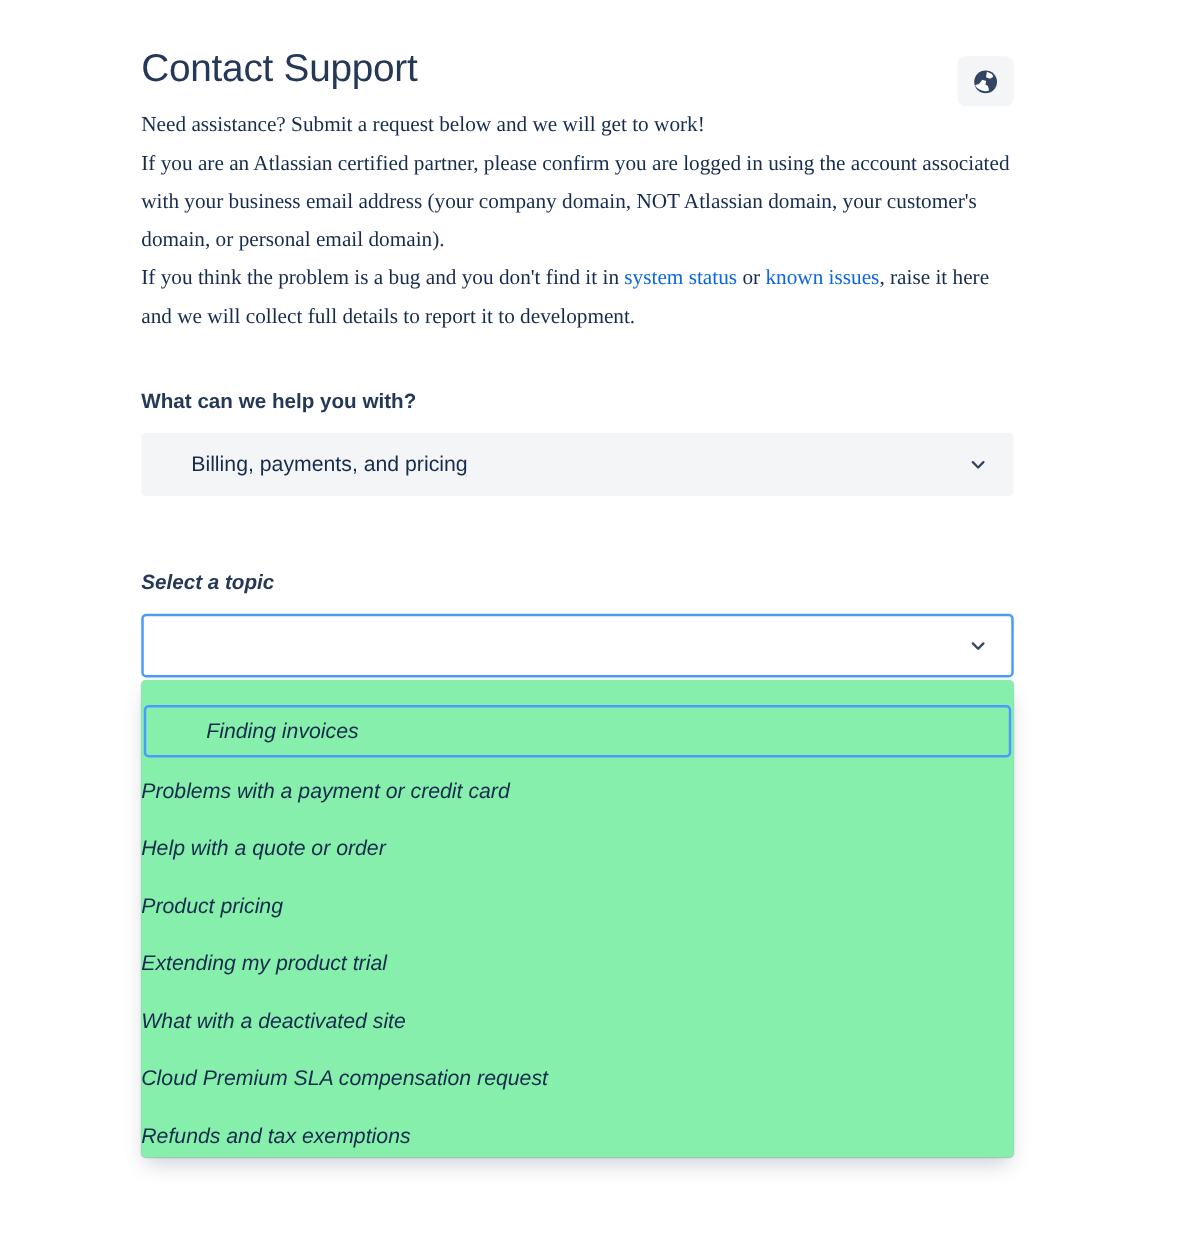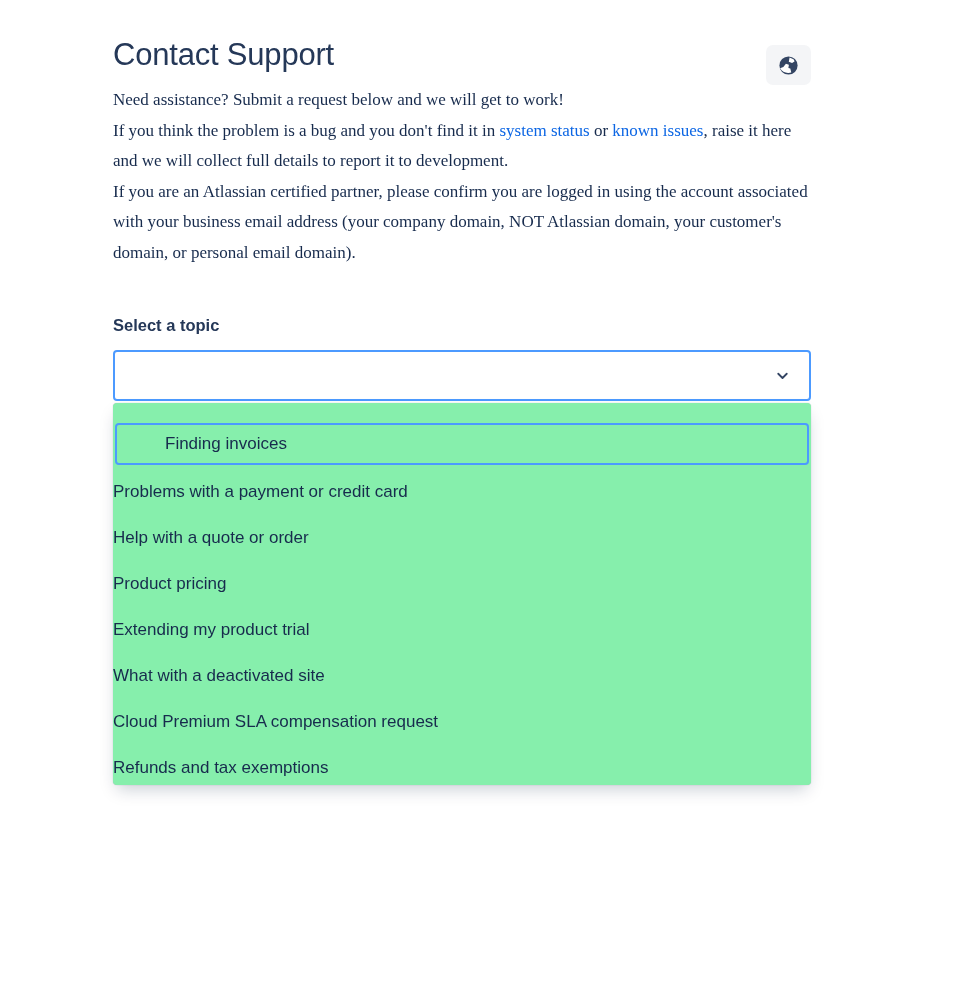--- a/index.html
+++ b/index.html
@@ -58,21 +58,21 @@
     text-decoration: none;
     cursor: pointer;
   }
   .field-label {
     display: block;
     font-size: 16.5px;
     font-weight: 700;
     color: #253858;
   }
   .field-1 { margin-top: 44px; }
-  .field-2 { margin-top: 48px; }
+  .field-2 { margin-top: 60px; font-style: italic; }
   .select-box {
     margin-top: 15px;
     height: 51px;
     border-radius: 4px;
     display: flex;
     align-items: center;
     cursor: pointer;
     padding: 0 18px 0 38px;
     font-size: 17px;
     color: #172B4D;
@@ -127,24 +127,35 @@
           <circle cx="12" cy="12" r="9.5" fill="#344563"></circle>
           <path fill="#ffffff" d="M13.1 3.6l4.1 1.9c.5.7.9 1.4 1.1 2.2l-2.6 1.7-3.4-1.3.8-4.5z"></path>
           <path fill="#ffffff" d="M3.2 14.9l3.4-1.3 2.7-3.4 3.1 1.1-.5 3.4 2 .5 1 4.1c-1.1.4-2.2.6-3.4.5-3.4-.2-6.5-1.8-8.3-4.9z"></path>
         </svg>
       </span>
     </button>
   </div>
 
   <p class="body-text p1">Need assistance? Submit a request below and we will get to work!</p>
 
+  <p class="body-text p3">If you are an Atlassian certified partner, please confirm you are logged in using the account associated with your business email address (your company domain, NOT Atlassian domain, your customer's domain, or personal email domain).</p>
+
   <p class="body-text p2"><span>If you think the problem is a bug and you don't find it in </span><a class="inline-link" href="#">system status</a><span> or </span><a class="inline-link" href="#">known issues</a><span>, raise it here and we will collect full details to report it to development.</span></p>
 
-  <p class="body-text p3">If you are an Atlassian certified partner, please confirm you are logged in using the account associated with your business email address (your company domain, NOT Atlassian domain, your customer's domain, or personal email domain).</p>
-
+  <div class="field-1">
+    <label class="field-label">What can we help you with?</label>
+    <div class="select-box select-gray">
+      <span class="select-value">Billing, payments, and pricing</span>
+      <span class="chev">
+        <svg width="17" height="17" viewBox="0 0 24 24">
+            <path d="M6 9.5l6 6 6-6" fill="none" stroke="#344563" stroke-width="2.6" stroke-linecap="round" stroke-linejoin="round"></path>
+          </svg>
+      </span>
+    </div>
+  </div>
 
   <div class="field-2">
     <label class="field-label">Select a topic</label>
     <div class="select-box select-focused">
       <span class="select-value"></span>
       <span class="chev">
         <svg width="17" height="17" viewBox="0 0 24 24">
             <path d="M6 9.5l6 6 6-6" fill="none" stroke="#344563" stroke-width="2.6" stroke-linecap="round" stroke-linejoin="round"></path>
           </svg>
       </span>

